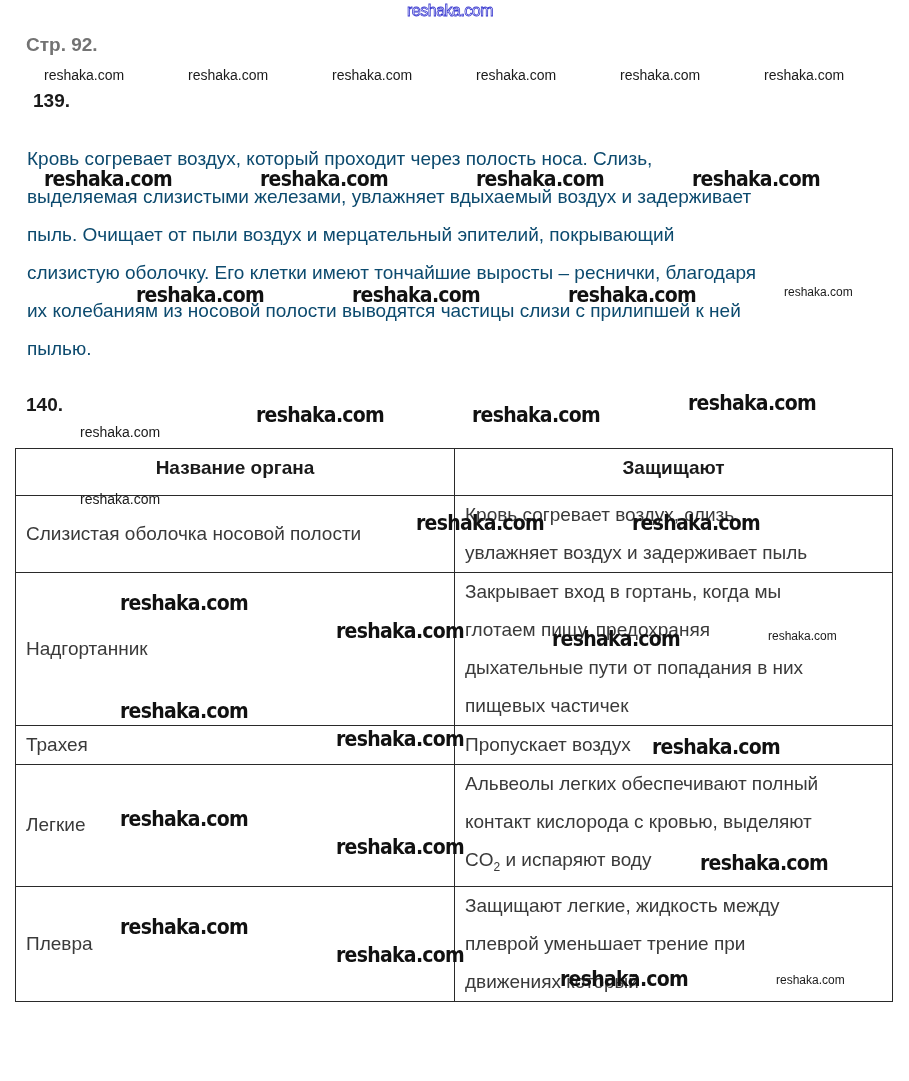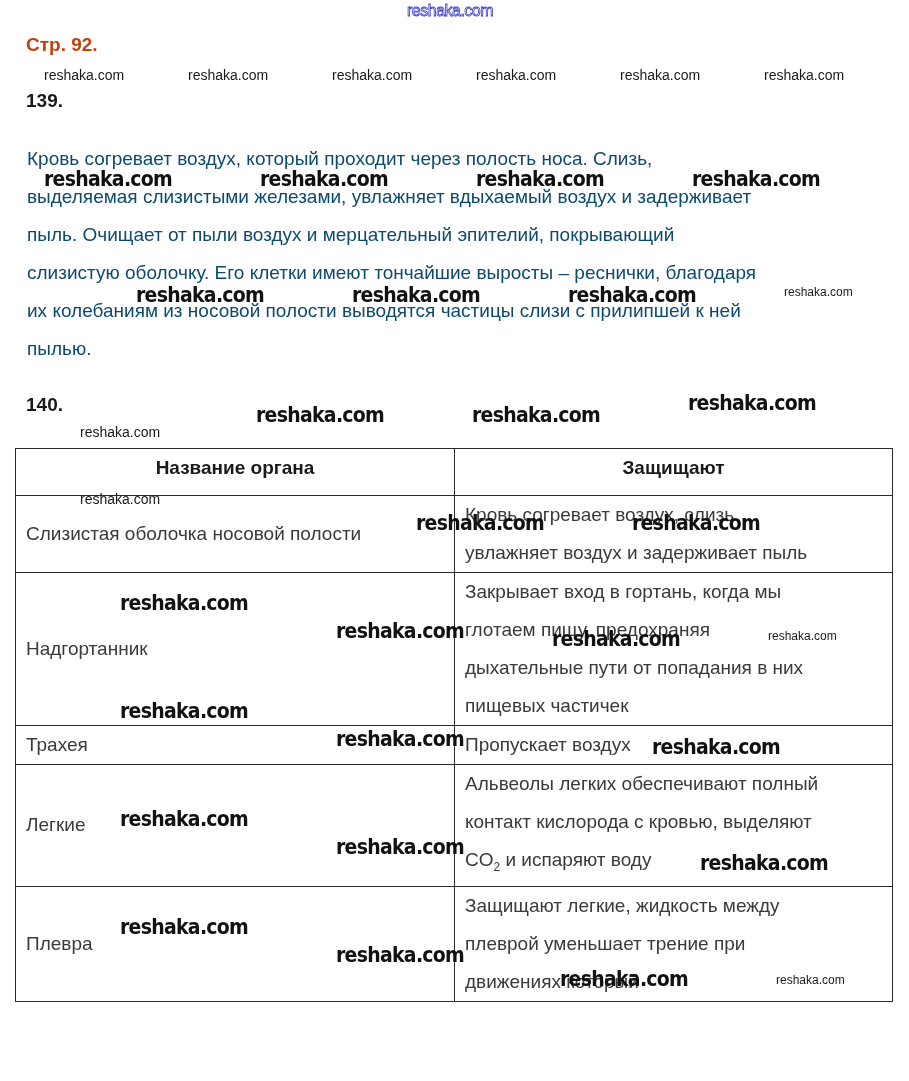--- a/index.html
+++ b/index.html
@@ -1,21 +1,21 @@
 <!DOCTYPE html>
 <html><head>
 <meta charset="utf-8">
 <style>
   html, body { margin: 0; padding: 0; background: #ffffff; }
   body { width: 909px; height: 1081px; position: relative; overflow: hidden;
          font-family: "Liberation Sans", sans-serif; color: #3a3a3a; }
   .abs { position: absolute; white-space: nowrap; }
   .site-logo { left: 407px; top: 2px; font-size: 16px; color: #ffffff;
                -webkit-text-stroke: 0.8px #3a3ad0; letter-spacing: -0.5px; font-family: "Liberation Sans", sans-serif; }
-  .page-heading { left: 26px; top: 34px; font-size: 19px; font-weight: bold; color: #c2410c; }
+  .page-heading { left: 26px; top: 34px; font-size: 19px; font-weight: bold; color: #737373; }
   .task-num { font-size: 19px; font-weight: bold; color: #1a1a1a; }
   .wm-small { font-size: 14px; color: #1a1a1a; font-family: "Liberation Sans Narrow", "Liberation Sans", sans-serif; }
   .wm-tiny { font-size: 12px; color: #1a1a1a; }
   .wm-big { font-size: 21px; font-weight: bold; color: #111; font-family: "DejaVu Sans", sans-serif; letter-spacing: -0.8px; transform: scaleX(0.9); transform-origin: left top; }
   .para-line { left: 27px; font-size: 19px; color: #0c4a6e; }
   table.organs { position: absolute; left: 15px; top: 448px; width: 878px;
                  border-collapse: collapse; font-size: 19px; color: #3a3a3a; }
   table.organs td, table.organs th { border: 1.5px solid #2a2a2a; vertical-align: middle;
                  padding: 0 10px; text-align: left; }
   table.organs th { font-weight: bold; color: #1a1a1a; text-align: center; height: 38px; vertical-align: top; padding-top: 8px; }
@@ -24,21 +24,21 @@
   .wm-layer { position: absolute; left: 0; top: 0; width: 909px; height: 1081px; pointer-events: none; }
   sub { font-size: 12px; }
 </style>
 </head>
 <body>
 
 <div class="abs site-logo">reshaka.com</div>
 
 <div class="abs page-heading">Стр. 92.</div>
 
-<div class="abs task-num" style="left:26px;top:90px;">139.</div>
+<div class="abs task-num" style="left:33px;top:90px;">139.</div>
 
 <div>
   <div class="abs para-line" style="top:148px;">Кровь согревает воздух, который проходит через полость носа. Слизь,</div>
   <div class="abs para-line" style="top:186px;">выделяемая слизистыми железами, увлажняет вдыхаемый воздух и задерживает</div>
   <div class="abs para-line" style="top:224px;">пыль. Очищает от пыли воздух и мерцательный эпителий, покрывающий</div>
   <div class="abs para-line" style="top:262px;">слизистую оболочку. Его клетки имеют тончайшие выросты – реснички, благодаря</div>
   <div class="abs para-line" style="top:300px;text-align:center;">их колебаниям из носовой полости выводятся частицы слизи с прилипшей к ней</div>
   <div class="abs para-line" style="top:338px;">пылью.</div>
 </div>
 

